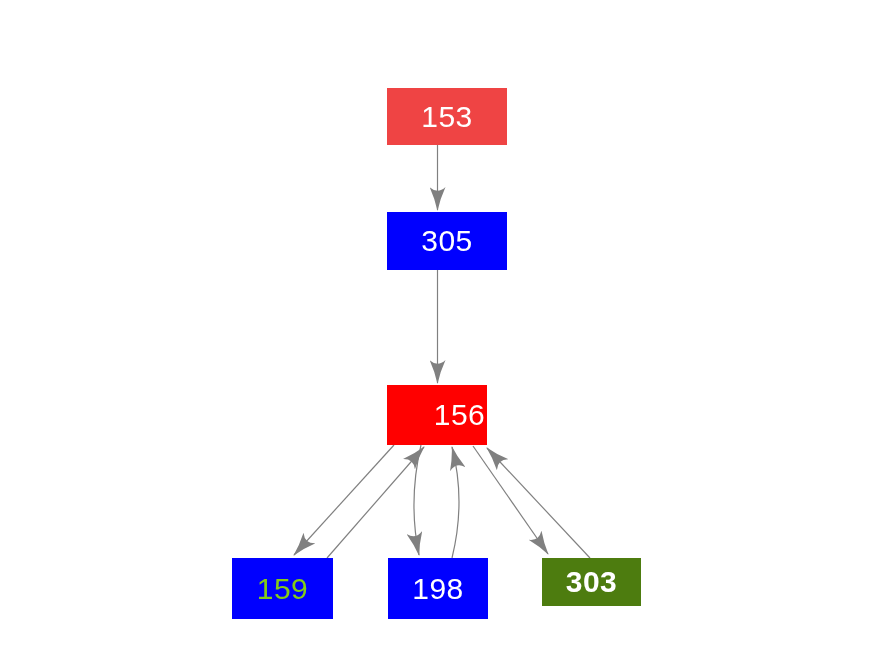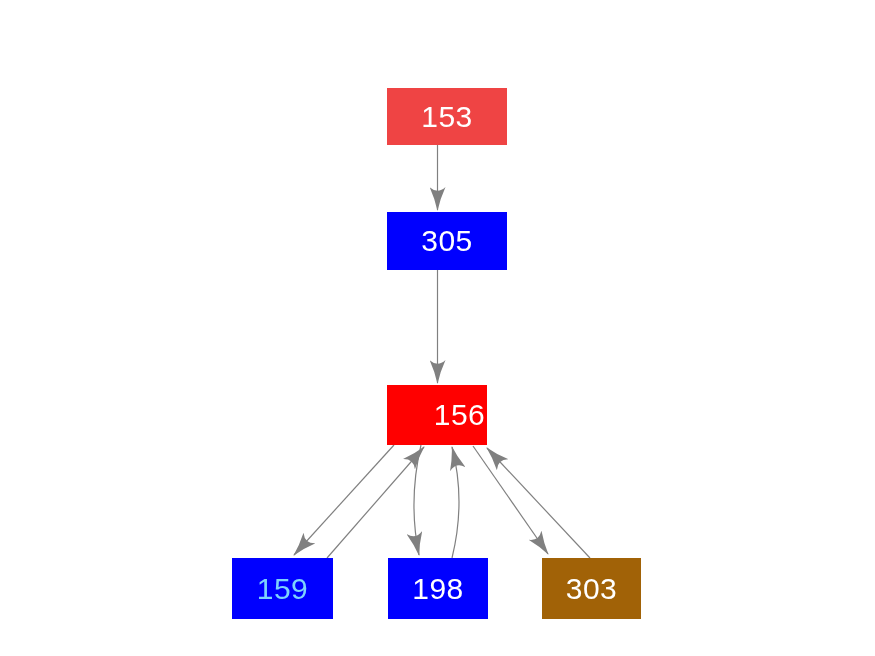--- a/index.html
+++ b/index.html
@@ -63,22 +63,22 @@
       <div class="node" style="left: 387px; top: 40px; width: 120px; height: 57px; background: #ef4444; margin-top: 48px;">
         <span style="color: rgb(255, 255, 255);">153</span>
       </div>
       <div class="node" style="left: 387px; top: 212px; width: 120px; height: 58px; background: rgb(0, 0, 255);">
         <span style="color: rgb(255, 255, 255);">305</span>
       </div>
       <div class="node" style="left: 387px; top: 385px; width: 100px; height: 60px; background: rgb(255, 0, 0); padding-left: 45px;">
         <span style="color: rgb(255, 255, 255);">156</span>
       </div>
       <div class="node" style="left: 232px; top: 558px; width: 101px; height: 61px; background: rgb(0, 0, 255);">
-        <span style="color: #7dd3fc;">159</span>
+        <span style="color: #84cc16;">159</span>
       </div>
       <div class="node" style="left: 388px; top: 558px; width: 100px; height: 61px; background: rgb(0, 0, 255);">
         <span style="color: rgb(255, 255, 255);">198</span>
       </div>
-      <div class="node" style="left: 542px; top: 558px; width: 99px; height: 61px; background: #a16207;">
+      <div class="node" style="left: 542px; top: 558px; width: 99px; height: 48px; background: #4d7c0f; font-weight: bold;">
         <span style="color: rgb(255, 255, 255);">303</span>
       </div>
     </div>
 </div>
 
 </body></html>

